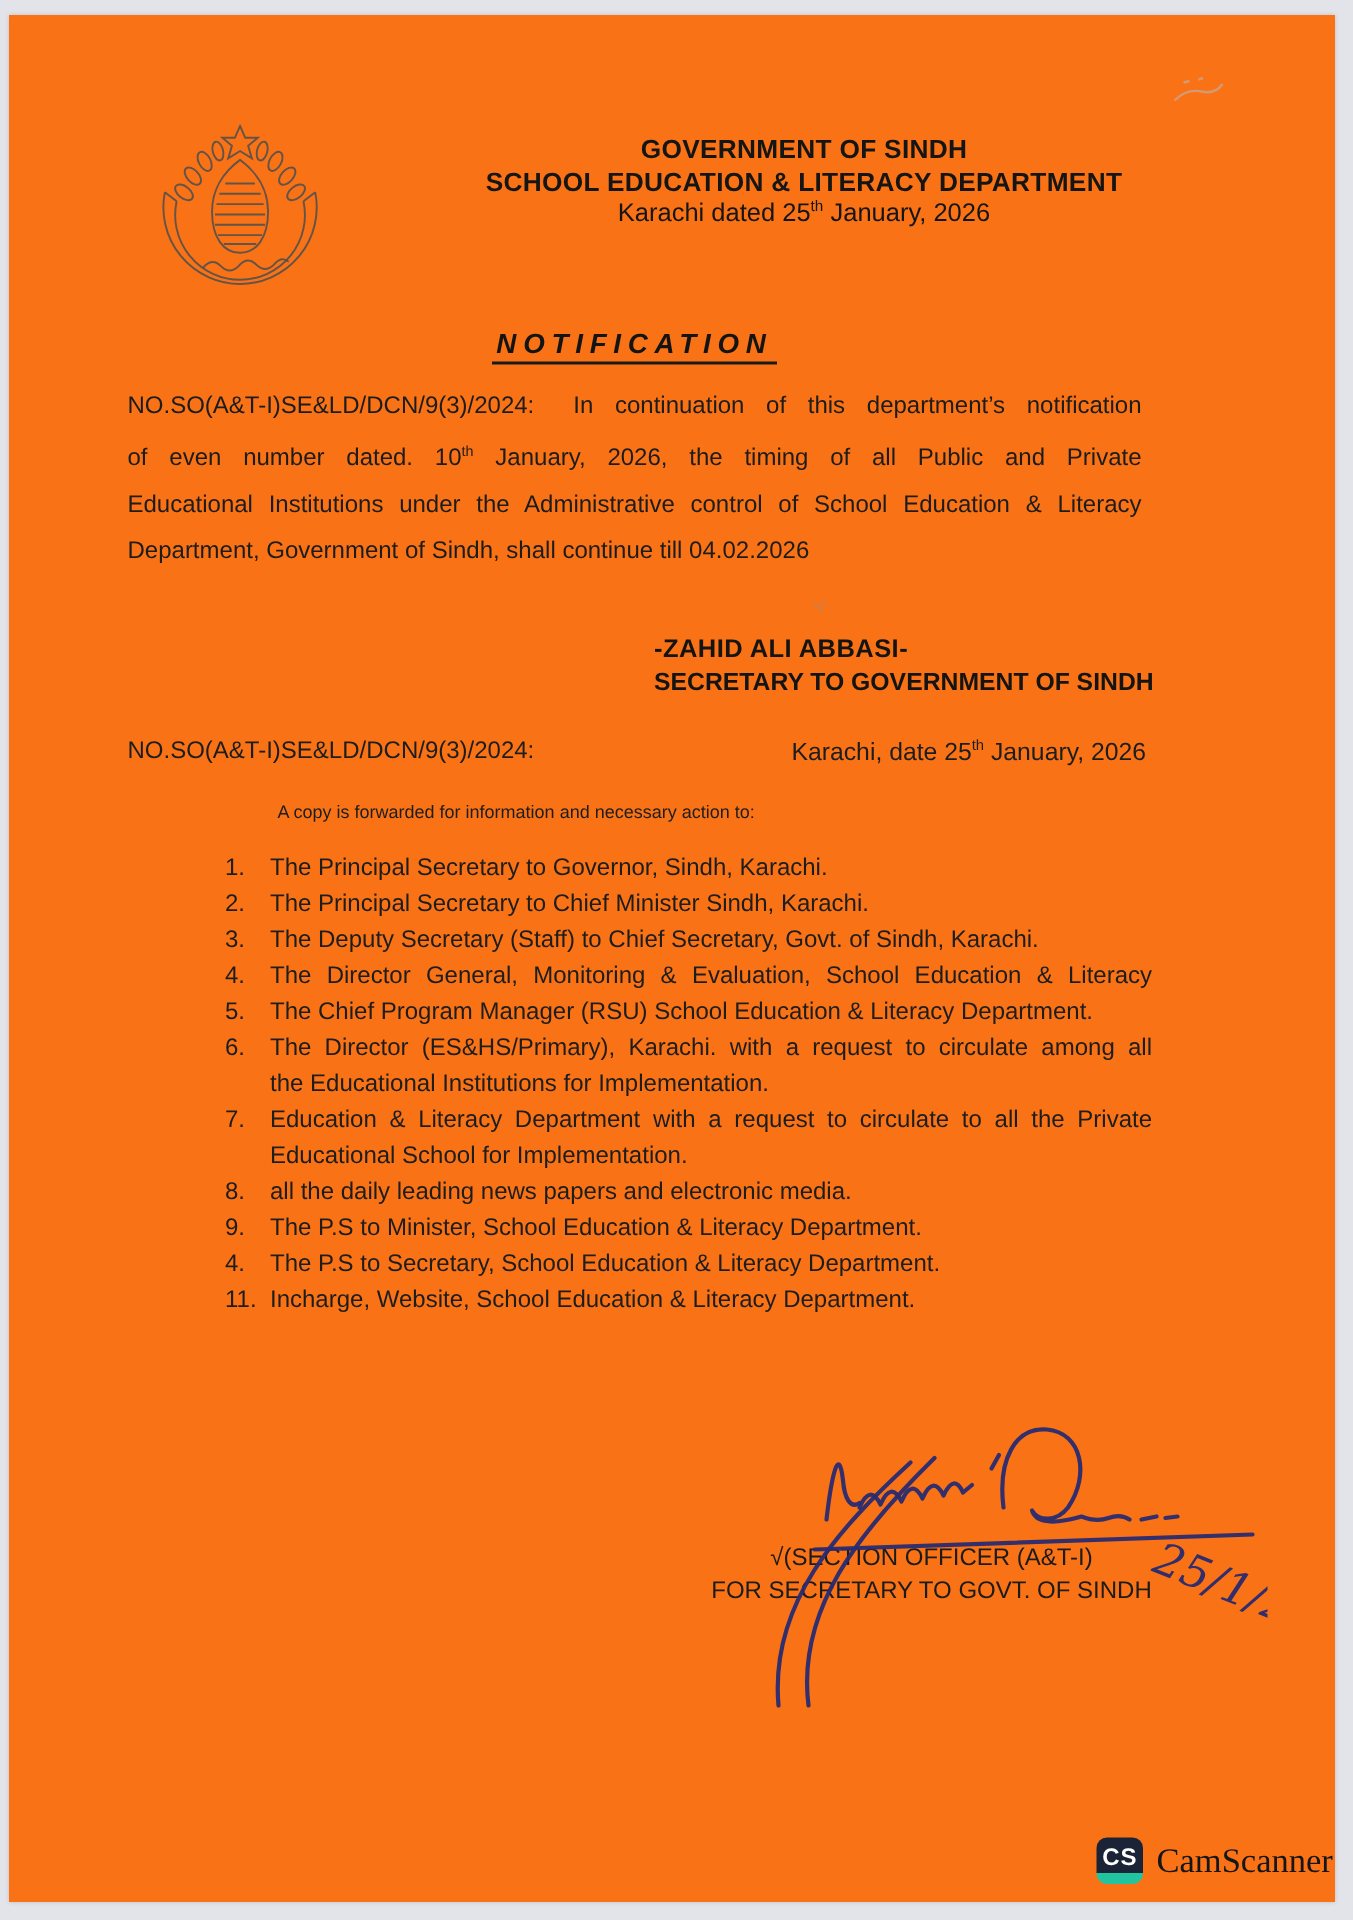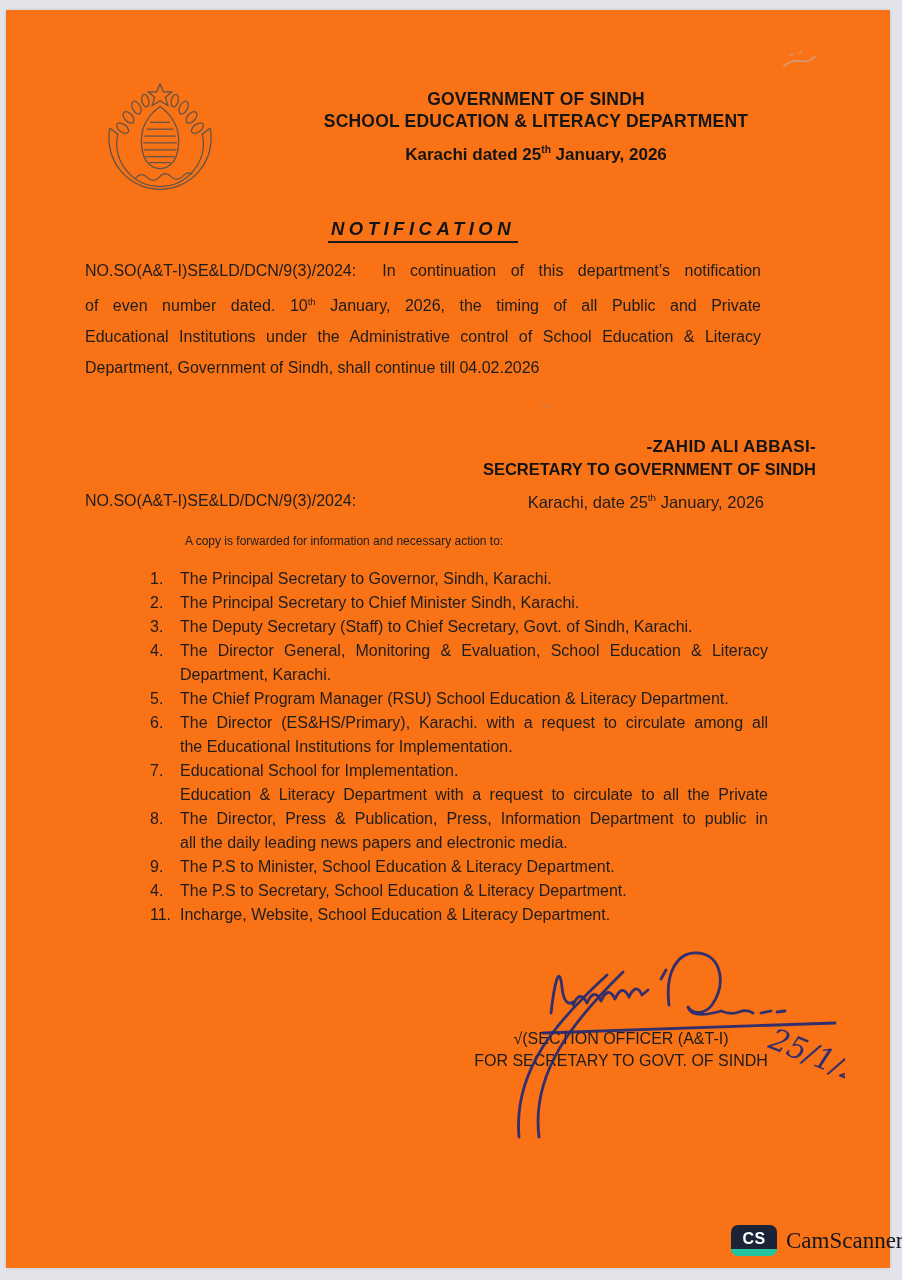--- a/index.html
+++ b/index.html
@@ -8,37 +8,37 @@
   .page{position:absolute;left:6px;top:10px;width:884px;height:1258px;background:#f97316;
         box-shadow:0 0 3px rgba(0,0,0,.15);}
   .abs{position:absolute;}
 
   
   .crest{left:92px;top:73px;width:128px;height:116px;}
   .crest svg path,.crest svg line,.crest svg ellipse,.crest svg polygon
     {stroke:#4f4f4f;fill:none;stroke-width:1.3;opacity:.88;}
   .hdr{left:240px;top:78px;width:580px;text-align:center;}
   .hdr-line{font-size:17.5px;font-weight:700;letter-spacing:.2px;line-height:22px;color:#151515;}
-  .hdr-date{margin-top:12px;font-size:17px;font-weight:700;color:#151515;}
+  .hdr-date{font-size:17px;font-weight:400;color:#151515;}
   sup{font-size:.60em;vertical-align:super;}
 
   
   .title-wrap{left:79px;top:208px;width:676px;text-align:center;}
   .title{display:inline-block;font-size:18.5px;font-weight:700;font-style:italic;
          letter-spacing:4.5px;color:#141414;border-bottom:2.6px solid #1a1a1a;
          padding:0 3px 1px 3px;}
 
   
   .para{left:79px;top:245px;width:676px;font-size:16px;color:#1c1c1c;}
   .pline{line-height:31px;}
   .jline{text-align:justify;text-align-last:justify;-moz-text-align-last:justify;}
   .gap{display:inline-block;width:26px;}
 
   
-  .sig1{left:430px;top:427px;width:380px;text-align:right;}
+  .sig1{left:430px;top:413px;width:380px;text-align:left;}
   .sig1-name{font-size:17px;font-weight:700;letter-spacing:.3px;color:#141414;}
   .sig1-title{font-size:16.5px;font-weight:700;margin-top:3px;color:#141414;}
 
   
   .refrow{left:79px;top:482px;width:679px;display:flex;justify-content:space-between;
           font-size:16px;}
   .refrow .right{font-size:16.5px;}
 
   
   .fwd{left:179px;top:524px;font-size:12px;}
@@ -60,21 +60,21 @@
                font-style:italic;font-size:30px;opacity:.95;}
 
   
   .smudge{left:763px;top:35px;width:60px;height:30px;opacity:.55;}
   .smudge path{stroke:#b6bac2;stroke-width:1.6;fill:none;}
   .dot-mark{left:534px;top:388px;width:14px;height:12px;opacity:.35;}
   .dot-mark path{stroke:#8a8f99;stroke-width:1.6;fill:none;}
 
   
   .cs-wrap{left:725px;top:1215px;display:flex;align-items:center;}
-  .cs-icon{width:46px;height:31px;border-radius:7px;
+  .cs-icon{width:31px;height:31px;border-radius:7px;
            background:linear-gradient(var(--cs-bg,#1b2336) 76%,var(--cs-accent,#22c4a0) 76%);
            display:flex;align-items:center;justify-content:center;}
   .cs-initials{color:#fff;font-weight:700;font-size:16px;letter-spacing:.5px;
                font-family:"Liberation Sans", sans-serif;margin-top:-4px;}
   .cs-label{margin-left:9px;font-family:"Liberation Serif", serif;font-size:23px;color:#14161a;}
 </style>
 </head>
 <body>
 
 <div class="page">
@@ -156,47 +156,45 @@
       <div class="cc-row">
         <div class="cc-num">3.</div>
         <div class="cc-body">
           <div class="cc-line">The Deputy Secretary (Staff) to Chief Secretary, Govt. of Sindh, Karachi.</div>
         </div>
       </div>
       <div class="cc-row">
         <div class="cc-num">4.</div>
         <div class="cc-body">
           <div class="cc-line jline">The Director General, Monitoring &amp; Evaluation, School Education &amp; Literacy</div>
-          <div class="cc-line">Department, Karachi.</div>
         </div>
       </div>
       <div class="cc-row">
         <div class="cc-num">5.</div>
         <div class="cc-body">
           <div class="cc-line">The Chief Program Manager (RSU) School Education &amp; Literacy Department.</div>
         </div>
       </div>
       <div class="cc-row">
         <div class="cc-num">6.</div>
         <div class="cc-body">
           <div class="cc-line jline">The Director (ES&amp;HS/Primary), Karachi. with a request to circulate among all</div>
           <div class="cc-line">the Educational Institutions for Implementation.</div>
         </div>
       </div>
       <div class="cc-row">
         <div class="cc-num">7.</div>
         <div class="cc-body">
+          <div class="cc-line jline">Education &amp; Literacy Department with a request to circulate to all the Private</div>
           <div class="cc-line">Educational School for Implementation.</div>
-          <div class="cc-line jline">Education &amp; Literacy Department with a request to circulate to all the Private</div>
         </div>
       </div>
       <div class="cc-row">
         <div class="cc-num">8.</div>
         <div class="cc-body">
-          <div class="cc-line jline">The Director, Press &amp; Publication, Press, Information Department to public in</div>
           <div class="cc-line">all the daily leading news papers and electronic media.</div>
         </div>
       </div>
       <div class="cc-row">
         <div class="cc-num">9.</div>
         <div class="cc-body">
           <div class="cc-line">The P.S to Minister, School Education &amp; Literacy Department.</div>
         </div>
       </div>
       <div class="cc-row">

